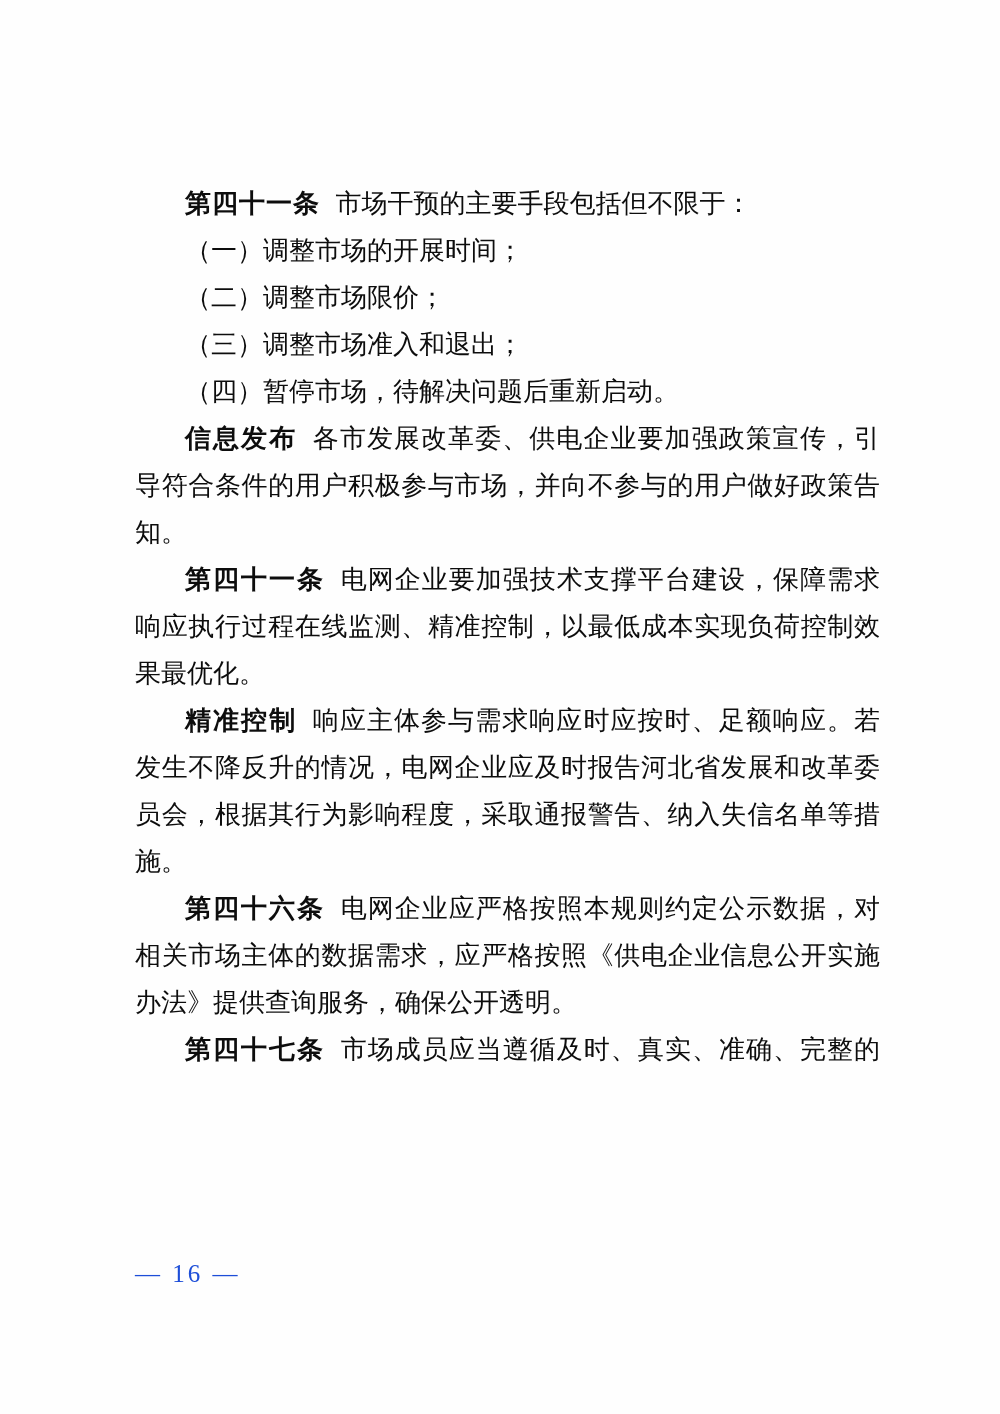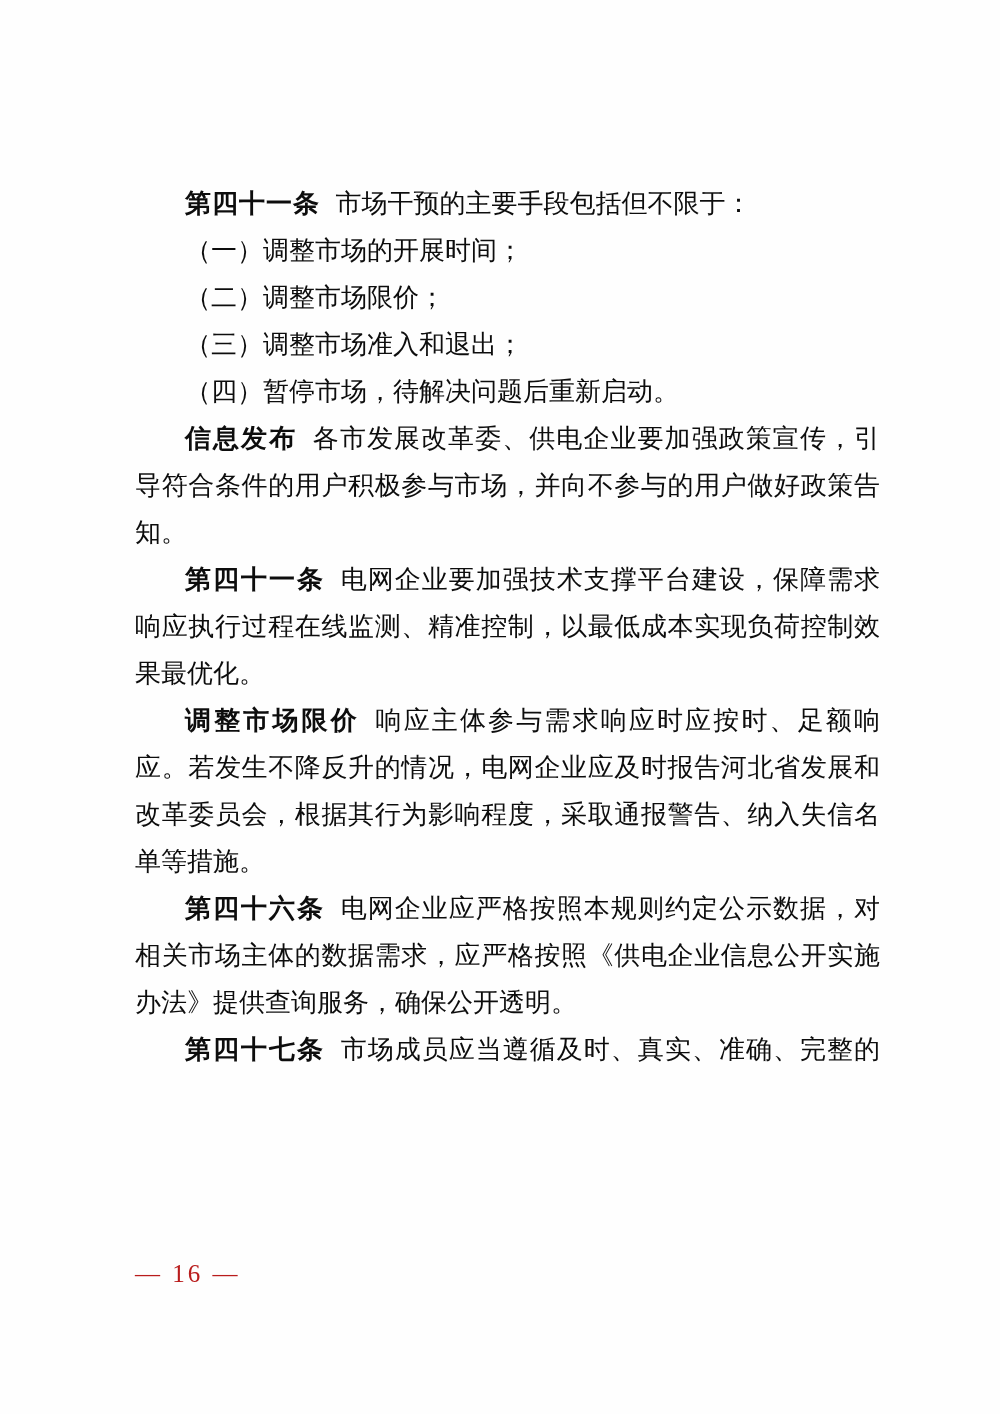--- a/index.html
+++ b/index.html
@@ -44,34 +44,34 @@
     margin-right: 0.6em;
     letter-spacing: 1px;
   }
   .page-number {
     position: absolute;
     left: 135px;
     top: 1258px;
     font-family: "Liberation Serif", "DejaVu Serif", serif;
     font-size: 25px;
     line-height: 32px;
-    color: #b91c1c;
+    color: #1d4ed8;
     letter-spacing: 3px;
   }
 </style>
 </head>
 <body>
 
 <div class="page">
   <div class="doc-body" id="doc-body">
       <p class="article"><b class="article-label">第四十一条</b><span>市场干预的主要手段包括但不限于：</span></p>
       <p class="item"><span>（一）调整市场的开展时间；</span></p>
       <p class="item"><span>（二）调整市场限价；</span></p>
       <p class="item"><span>（三）调整市场准入和退出；</span></p>
       <p class="item"><span>（四）暂停市场，待解决问题后重新启动。</span></p>
       <p class="article"><b class="article-label">信息发布</b><span>各市发展改革委、供电企业要加强政策宣传，引导符合条件的用户积极参与市场，并向不参与的用户做好政策告知。</span></p>
       <p class="article"><b class="article-label">第四十一条</b><span>电网企业要加强技术支撑平台建设，保障需求响应执行过程在线监测、精准控制，以最低成本实现负荷控制效果最优化。</span></p>
-      <p class="article"><b class="article-label">调整市场限价</b><span>响应主体参与需求响应时应按时、足额响应。若发生不降反升的情况，电网企业应及时报告河北省发展和改革委员会，根据其行为影响程度，采取通报警告、纳入失信名单等措施。</span></p>
+      <p class="article"><b class="article-label">精准控制</b><span>响应主体参与需求响应时应按时、足额响应。若发生不降反升的情况，电网企业应及时报告河北省发展和改革委员会，根据其行为影响程度，采取通报警告、纳入失信名单等措施。</span></p>
       <p class="article"><b class="article-label">第四十六条</b><span>电网企业应严格按照本规则约定公示数据，对相关市场主体的数据需求，应严格按照《供电企业信息公开实施办法》提供查询服务，确保公开透明。</span></p>
       <p class="article justify-last"><b class="article-label">第四十七条</b><span>市场成员应当遵循及时、真实、准确、完整的</span></p>
     </div>
   <div class="page-number">— 16 —</div>
 </div>
 
 </body></html>

